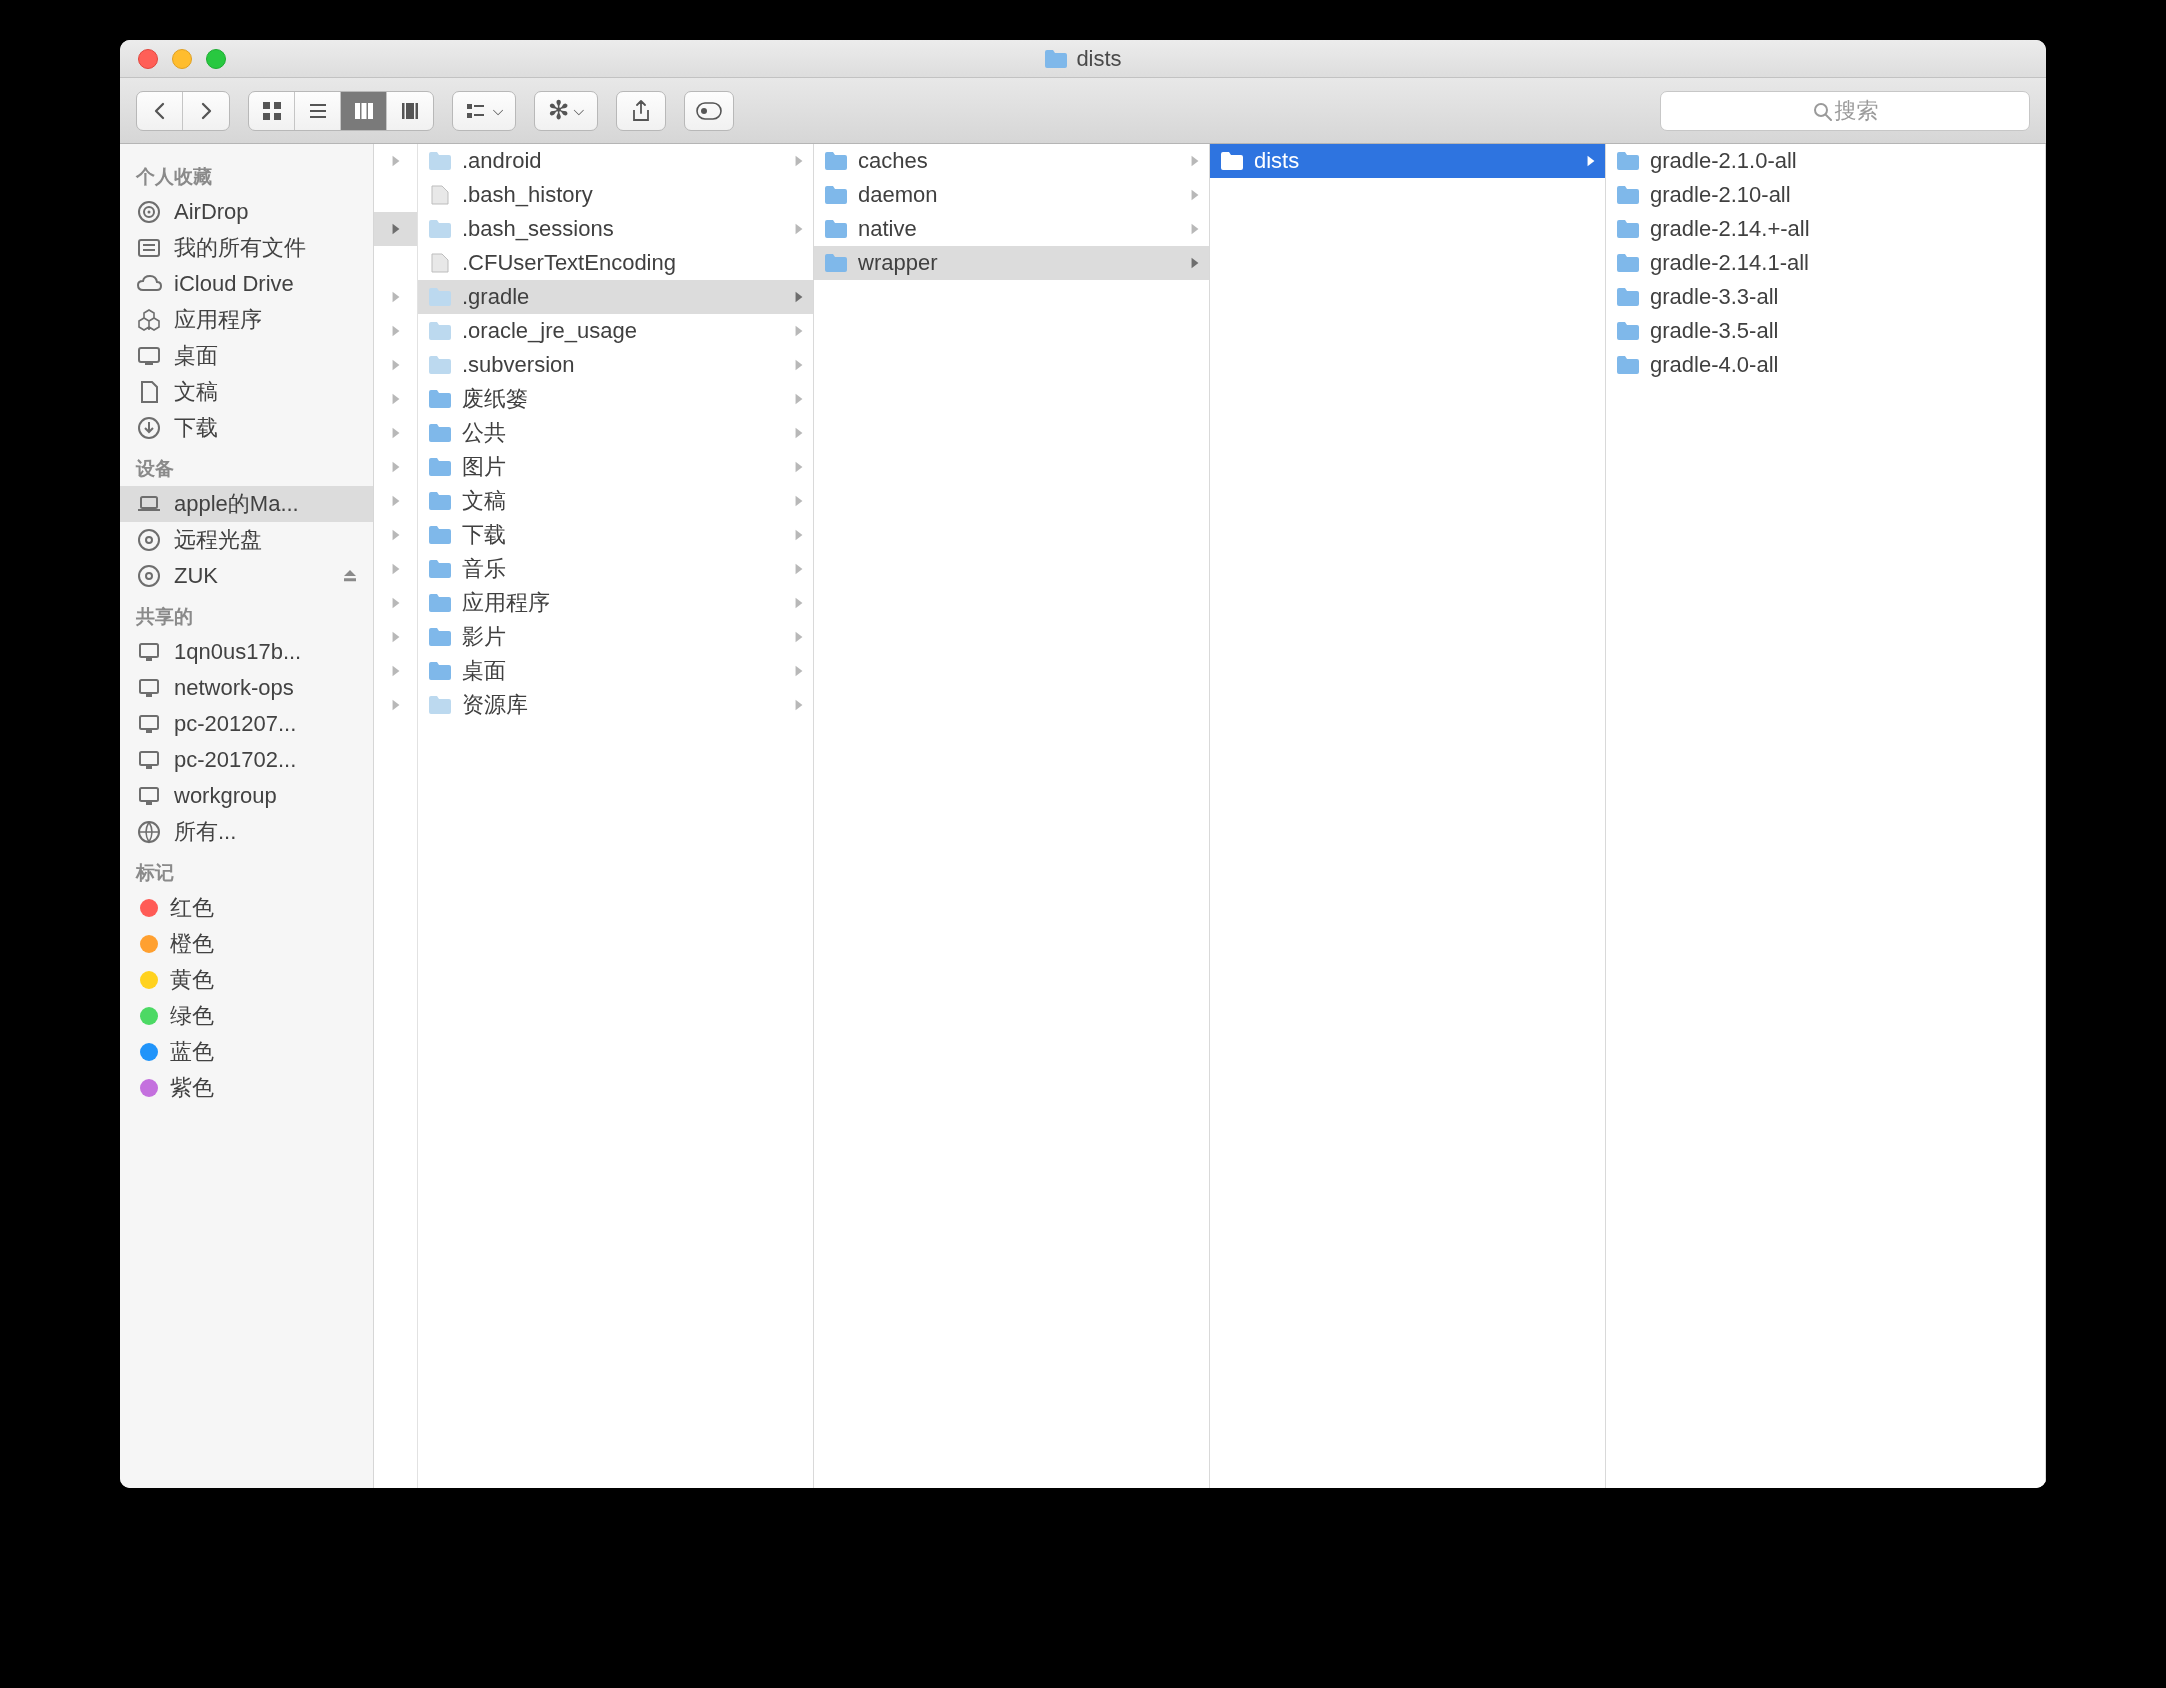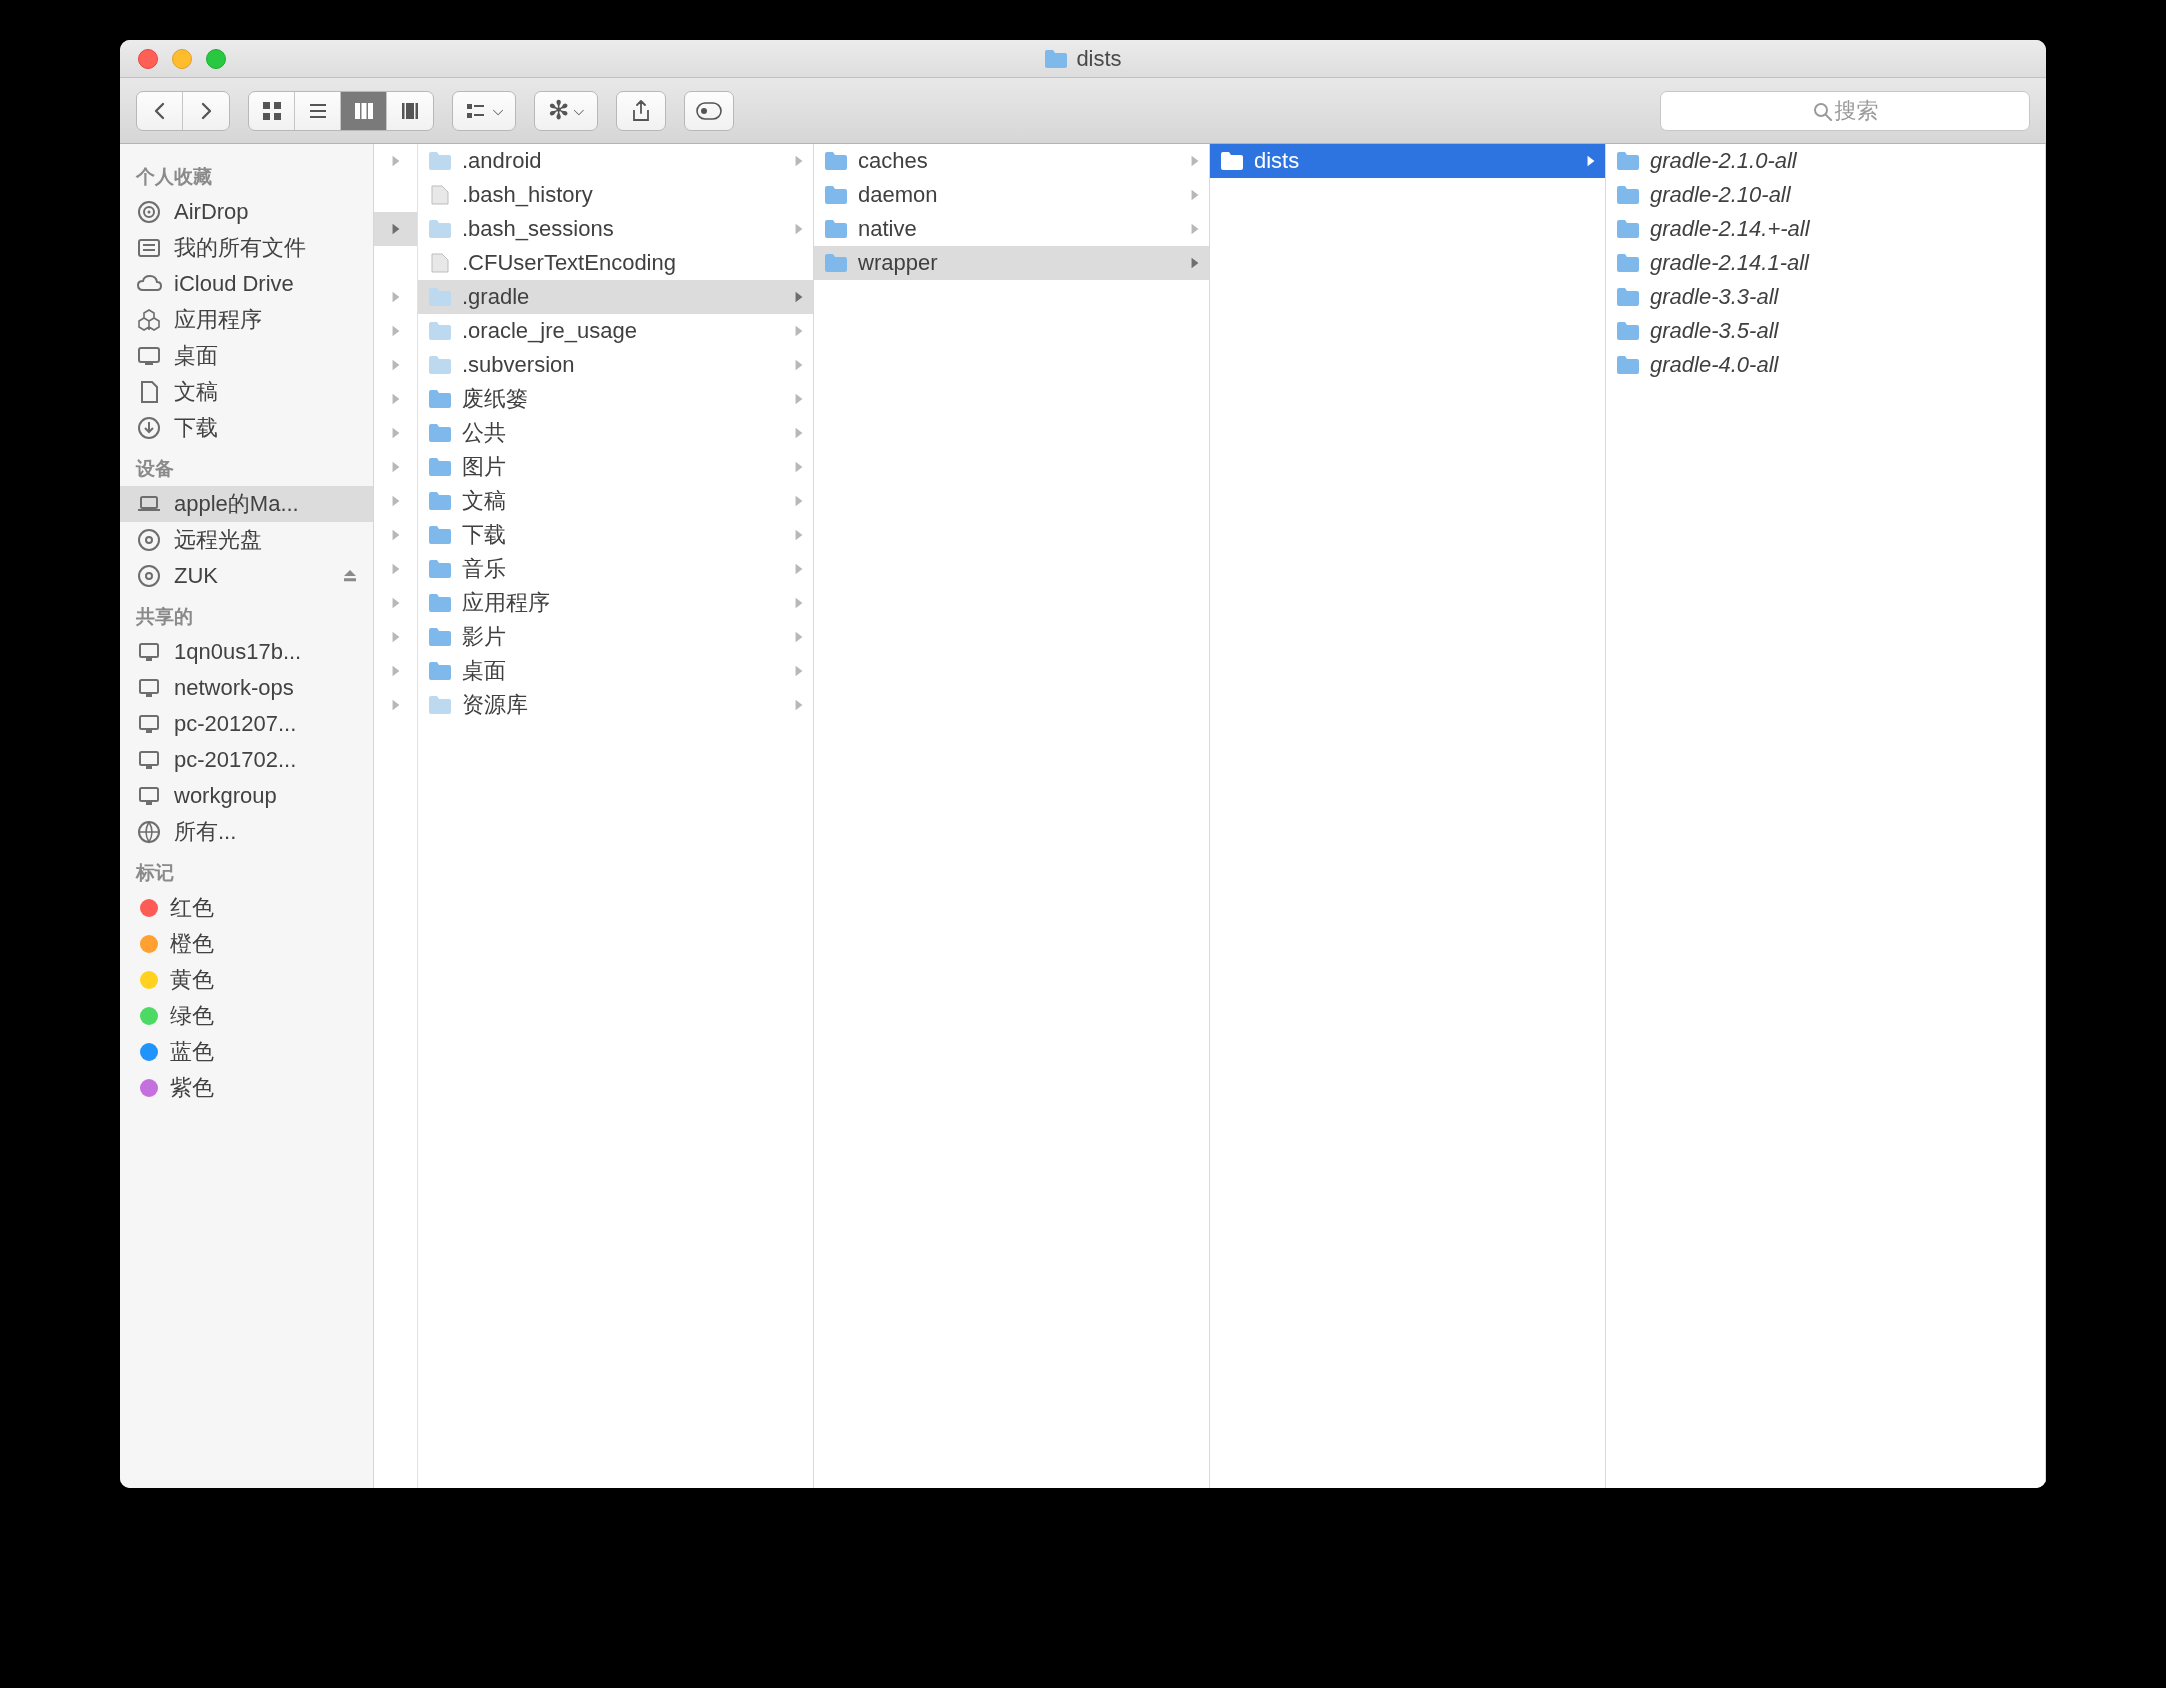--- a/index.html
+++ b/index.html
@@ -109,21 +109,21 @@
   .row.sel-blue{ background:#2e74e0; color:#fff; }
   .row.sel-blue .arrow{color:#fff;}
   .ficon{width:24px;height:20px; flex:none;}
   .folder-svg{fill:#7fb8ea;}
   .folder-light{fill:#bcd9ef;}
   .folder-sel{fill:#fff;}
   .file-svg{fill:#e8e8e8;stroke:#bdbdbd;stroke-width:1;}
   .col1{width:396px;}
   .col2{width:396px;}
   .col3{width:396px;}
-  .col4{flex:1;font-style:italic;}
+  .col4{flex:1;}
   svg{display:block;}
   .eject{margin-left:auto;color:#8a8a8a;}
 </style>
 </head>
 <body>
 
 <svg width="0" height="0" style="position:absolute">
   <defs>
     <g id="i-folder">
         <path d="M1 4 L1 17 Q1 19 3 19 L21 19 Q23 19 23 17 L23 6 Q23 4 21 4 L11 4 L9 1 L3 1 Q1 1 1 3 Z"></path>

